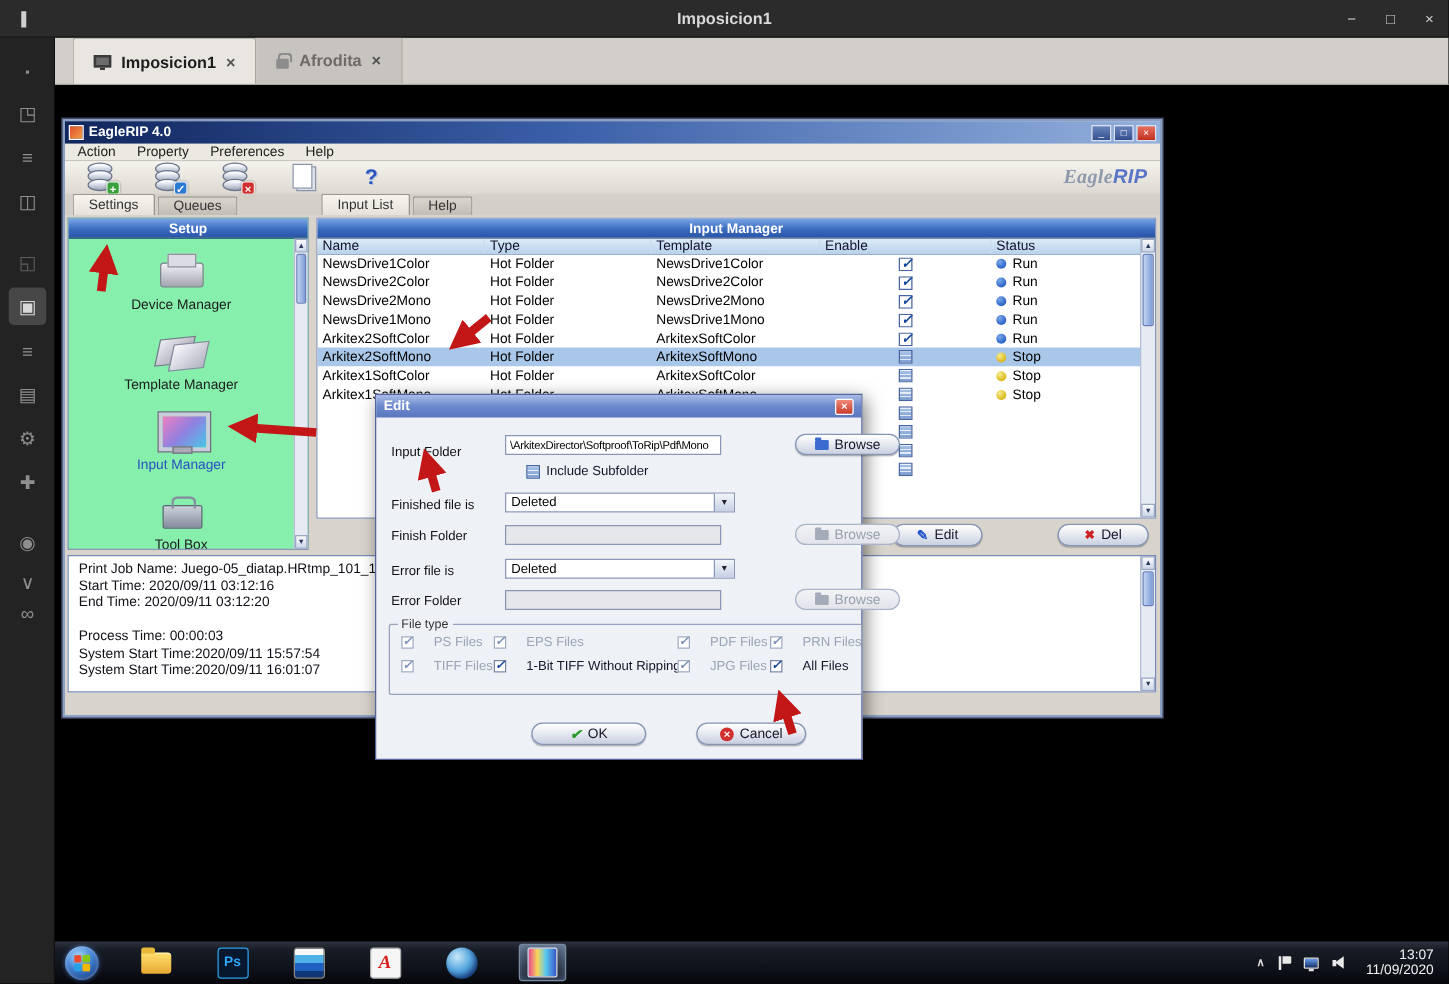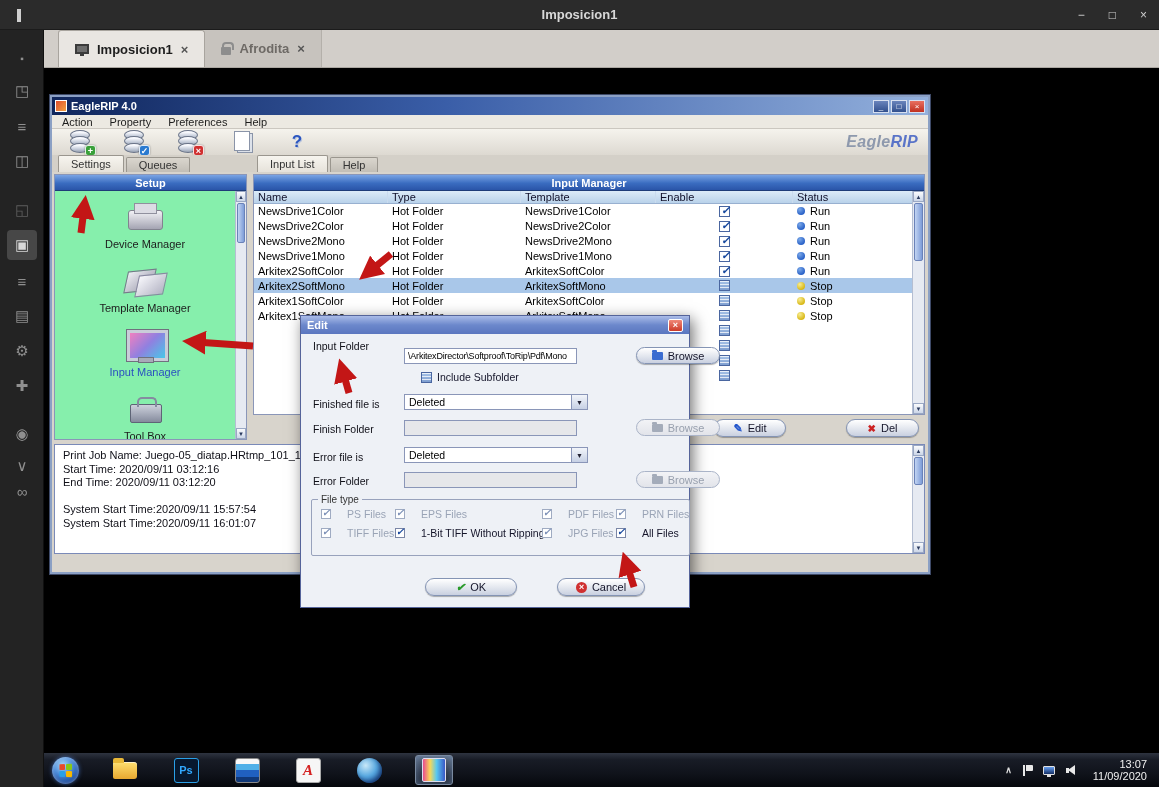--- a/index.html
+++ b/index.html
@@ -57,21 +57,21 @@
   .tb-icon { width:26px; height:26px; position:relative; cursor:pointer; }
   .db-stack { position:absolute; left:2px; top:1px; width:20px; height:24px; }
   .db-stack i { position:absolute; left:0; width:20px; height:10px; border-radius:50%; background:linear-gradient(180deg,#fafbff 15%,#c2cad8 65%,#98a2b2); border:1px solid #6a7488; }
   .db-stack i:nth-child(1){top:0} .db-stack i:nth-child(2){top:6px} .db-stack i:nth-child(3){top:13px}
   .badge { position:absolute; right:-2px; bottom:-1px; width:11px; height:11px; border-radius:3px; color:#fff; font-size:9px; font-weight:bold; display:flex; align-items:center; justify-content:center; border:1px solid rgba(255,255,255,.85); box-shadow:0 0 2px rgba(0,0,0,.4); font-style:normal; }
   .doc-shape { display:none; }
   .tb-icon[data-type="doc"] .doc-shape { display:block; position:absolute; left:4px; top:2px; width:16px; height:20px; background:#fff; border:1px solid #8a94a8; box-shadow:3px 2px 0 -1px #dde2ea, 3px 2px 0 0 #8a94a8; }
   .tb-icon[data-type="help"] { display:flex; align-items:center; justify-content:center; }
   .tb-icon[data-type="help"] .badge { position:static; width:auto; height:auto; border:none; box-shadow:none; background:none !important; color:#2a55c0; font-size:17px; text-shadow:1px 1px 0 #b8c4dc; }
   .xp-logo { position:absolute; right:10px; top:4px; font-size:16px; font-weight:bold; font-style:italic; letter-spacing:.3px; }
-  .logo1 { color:#8e99ad; } .logo2 { color:#5a74c8; }
+  .logo1 { color:#8e99ad;font-family:Liberation Serif, serif; } .logo2 { color:#5a74c8; }
 
   .xp-tabsrow { height:17px; flex:none; background:#d4d0c8; position:relative; display:flex; align-items:flex-end; }
   .nav-tabs { display:flex; margin-left:6px; align-items:flex-end; }
   .panel-tabs { position:absolute; left:205px; bottom:0; display:flex; align-items:flex-end; }
   .xtab { height:15px; padding:0 12px; display:flex; align-items:center; font-size:11px; color:#333; background:linear-gradient(#dad6ce,#c2beb6); border:1px solid #9a968e; border-bottom:none; border-radius:2px 2px 0 0; margin-right:2px; cursor:pointer; }
   .xtab.active { height:17px; background:linear-gradient(#f7f5ef,#e6e2da); }
 
   .xp-content { flex:1; position:relative; background:#d8d4cc; }
 
   .panel-header { height:16px; background:linear-gradient(180deg,#7aa4e4,#3a6cc0 55%,#2a54a8); color:#fff; font-weight:bold; font-size:11px; display:flex; align-items:center; justify-content:center; border-bottom:1px solid #1e3c78; }
@@ -139,21 +139,21 @@
 
   .xp-status { height:14px; flex:none; background:#e2dfd8; border-top:1px solid #aba79f; display:flex; align-items:center; font-size:10.5px; color:#1b1b1b; padding-left:6px; position:relative; }
   .space-text { position:absolute; left:645px; }
 
   
   .dialog { position:absolute; left:256px; top:247px; width:390px; height:293px; background:#eef1f6; border:1px solid #55649a; box-shadow:3px 4px 14px rgba(0,0,0,.55); z-index:5; }
   .dlg-title { height:18px; background:linear-gradient(180deg,#aabce8,#6c88cc 50%,#5a76bf); display:flex; align-items:center; color:#fff; font-weight:bold; font-size:11px; padding:0 6px; }
   .dlg-close { margin-left:auto; width:15px; height:13px; background:linear-gradient(#f08878,#cc3a28); border:1px solid #fff; border-radius:2px; color:#fff; font-size:9px; display:flex; align-items:center; justify-content:center; cursor:pointer; }
   .dlg-body { position:relative; height:272px; }
   .dlabel { position:absolute; font-size:10.5px; color:#101018; }
-  .l1{left:12px;top:6px} .l2{left:12px;top:64px} .l3{left:12px;top:89px} .l4{left:12px;top:117px} .l5{left:12px;top:141px}
+  .l1{left:12px;top:22px} .l2{left:12px;top:64px} .l3{left:12px;top:89px} .l4{left:12px;top:117px} .l5{left:12px;top:141px}
   .dfield { position:absolute; width:173px; height:16px; background:#fff; border:1px solid #8a96b8; font-size:9px; letter-spacing:-.2px; padding:2px 3px; white-space:nowrap; overflow:hidden; color:#000; }
   .f1{left:103px;top:14px} .f2{left:103px;top:86px} .f3{left:103px;top:138px}
   .dfield.disabled { background:#e6e7ea; }
   .browse { position:absolute; width:84px; height:17px; }
   .b1{left:295px;top:13px} .b2{left:295px;top:85px} .b3{left:295px;top:137px}
   .pill.disabled { color:#98a0ae; background:linear-gradient(#f2f3f6,#e2e4ea); cursor:default; box-shadow:none; border-color:#aab4c8; }
   .folder-ic { width:11px; height:8px; background:#3a6cd0; border-radius:1px; position:relative; flex:none; }
   .folder-ic::before { content:""; position:absolute; left:0; top:-2px; width:5px; height:2px; background:#3a6cd0; border-radius:1px 1px 0 0; }
   .pill.disabled .folder-ic, .pill.disabled .folder-ic::before { background:#a4acba; }
   .subfolder { position:absolute; left:120px; top:37px; display:flex; align-items:center; gap:5px; font-size:10.5px; color:#15152a; cursor:pointer; }
@@ -569,20 +569,21 @@
             </button>
           </div>
 
         <div class="log-panel">
           <div class="log-lines">
 
           <div class="log-line">Print Job Name: Juego-05_diatap.HRtmp_101_1_</div>
               <div class="log-line">Start Time: 2020/09/11 03:12:16</div>
               <div class="log-line">End Time: 2020/09/11 03:12:20</div>
               <div class="log-line"></div>
+              <div class="log-line">Process Time: 00:00:03</div>
               <div class="log-line">System Start Time:2020/09/11 15:57:54</div>
               <div class="log-line">System Start Time:2020/09/11 16:01:07</div>
             </div>
           <div class="vscroll log-scroll">
             <div class="sarrow up"></div>
             <div class="sthumb" style="top:12px;height:28px;"></div>
             <div class="sarrow down"></div>
           </div>
         </div>
 

